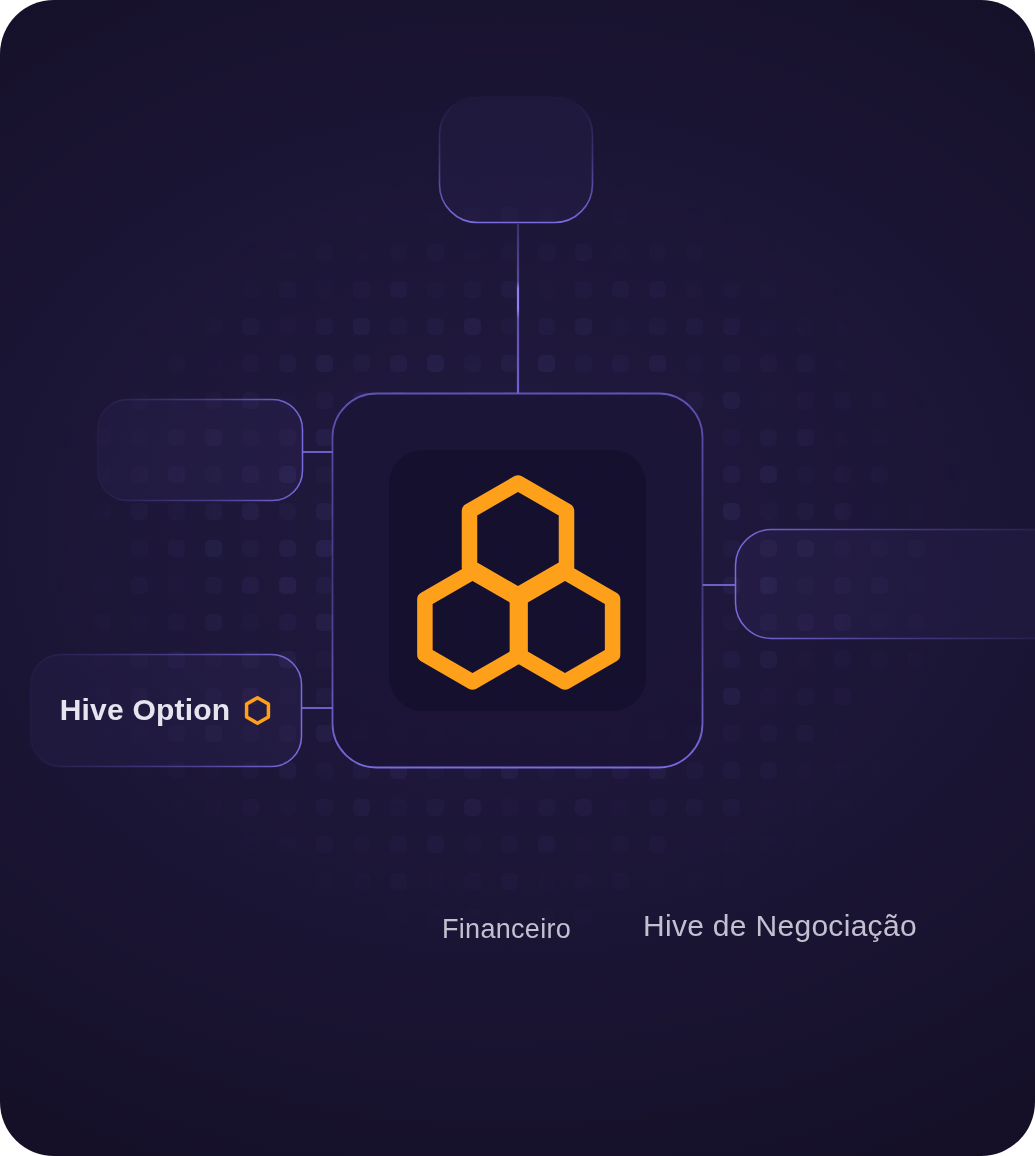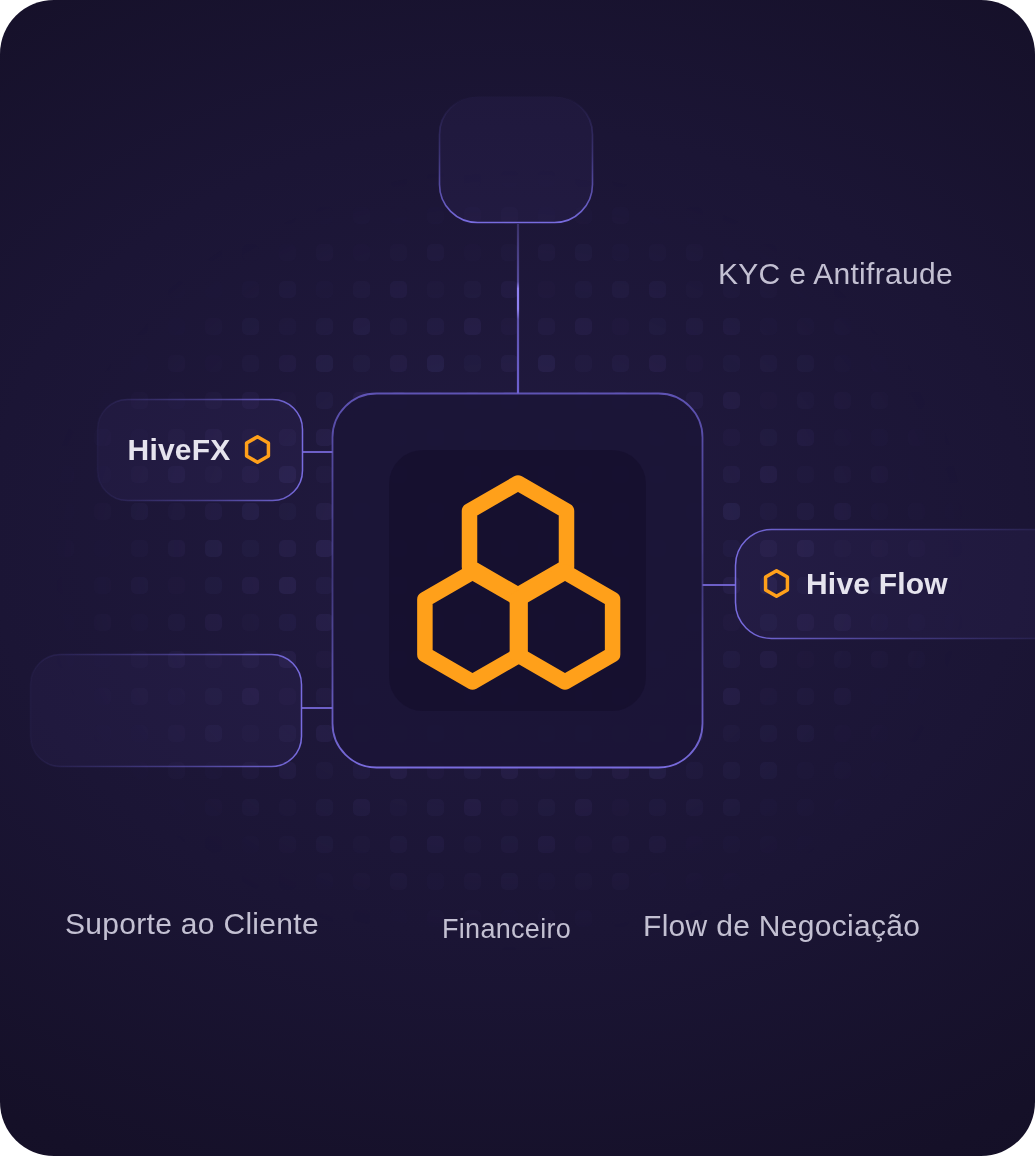--- a/index.html
+++ b/index.html
@@ -971,33 +971,25 @@
     <rect x="735.5" y="529.5" width="344" height="109" rx="36" fill="#8175E2" fill-opacity="0.05" stroke="url(#gFlow)" stroke-width="1.5"></rect>
 
     <g stroke="#FFA01A" stroke-width="15.5" stroke-linejoin="round" stroke-linecap="round" fill="none">
       <polygon points="518,483 566.5,511 566.5,567 518,595 469.5,567 469.5,511"></polygon>
       <polygon points="472.5,572 520.1,599.5 520.1,654.5 472.5,682 424.9,654.5 424.9,599.5"></polygon>
       <polygon points="565,572 612.6,599.5 612.6,654.5 565,682 517.4,654.5 517.4,599.5"></polygon>
     </g>
   </svg>
 
 
-  <div class="chip chip-fx">
-    <span class="chip-text">HiveFX</span>
+
+  <div class="chip chip-opt">
+    <span class="chip-text">Hive Option</span>
     <svg class="hex-icon" width="29" height="33" viewBox="0 0 30 34">
       <polygon points="15,3.8 26.3,10.4 26.3,23.6 15,30.2 3.7,23.6 3.7,10.4" fill="none" stroke="#FFA01A" stroke-width="3.6" stroke-linejoin="round"></polygon>
     </svg>
   </div>
 
 
-  <div class="chip chip-flow">
-    <svg class="hex-icon" width="29" height="33" viewBox="0 0 30 34">
-      <polygon points="15,3.8 26.3,10.4 26.3,23.6 15,30.2 3.7,23.6 3.7,10.4" fill="none" stroke="#FFA01A" stroke-width="3.6" stroke-linejoin="round"></polygon>
-    </svg>
-    <span class="chip-text">Hive Flow</span>
-  </div>
-
-  <div class="side-label" id="label-top-right">KYC e Antifraude</div>
-  <div class="side-label" id="label-bottom-left">Suporte ao Cliente</div>
   <div class="side-label" id="label-bottom-center">Financeiro</div>
-  <div class="side-label" id="label-bottom-right">Flow de Negociação</div>
+  <div class="side-label" id="label-bottom-right">Hive de Negociação</div>
 
 </div>
 
 </body></html>

